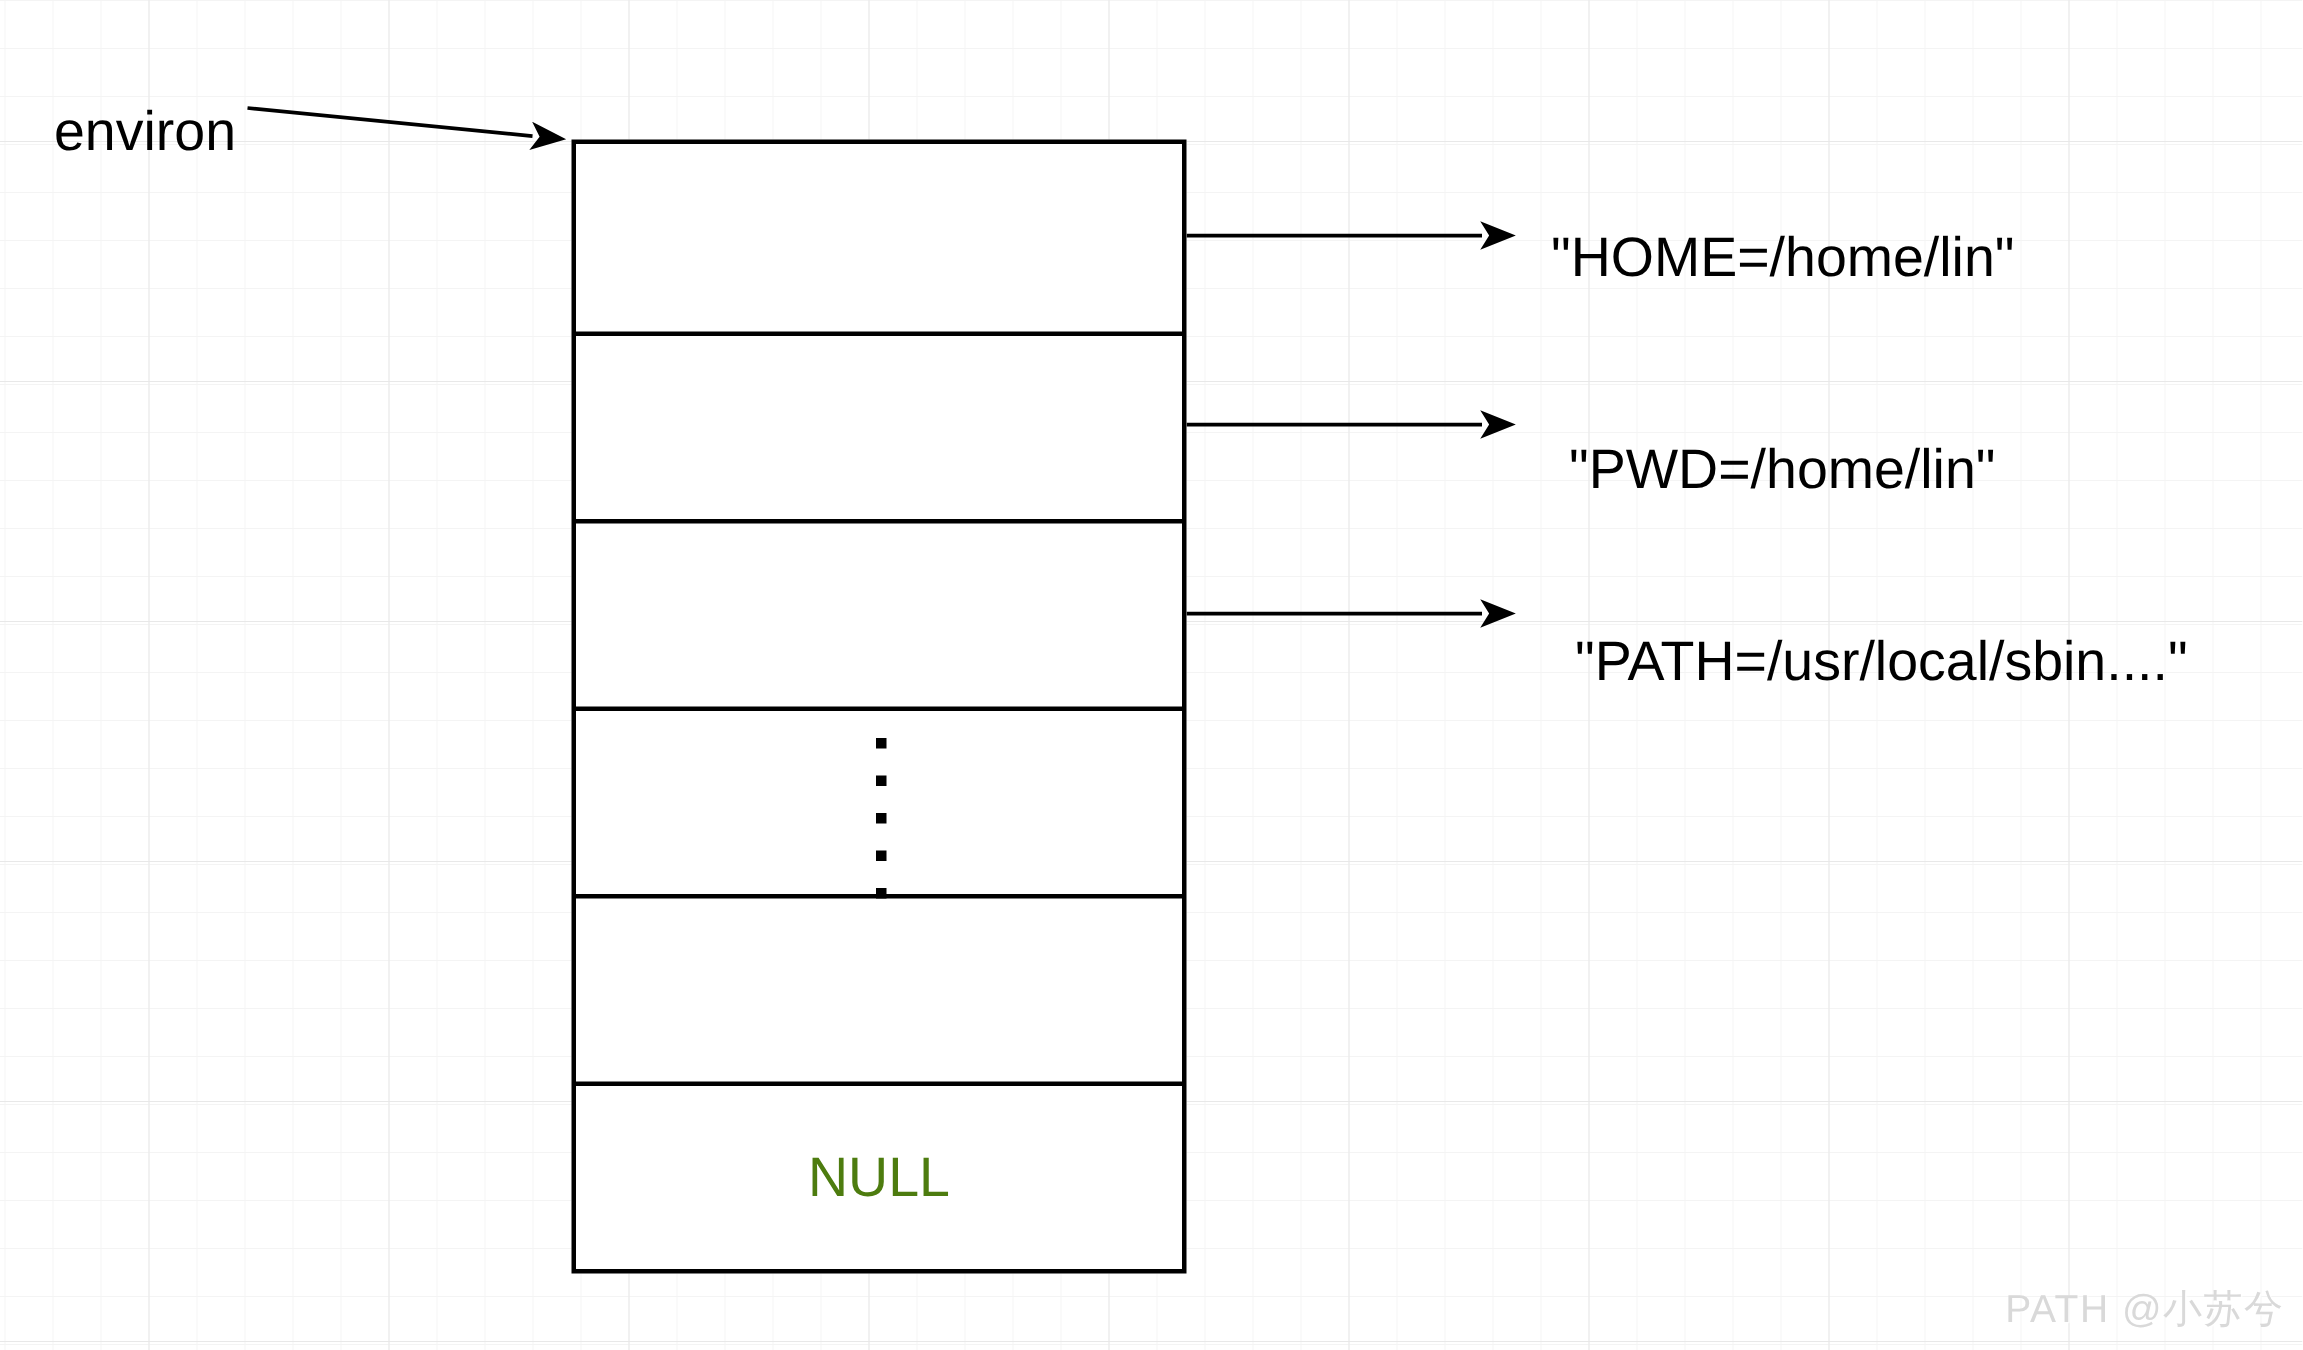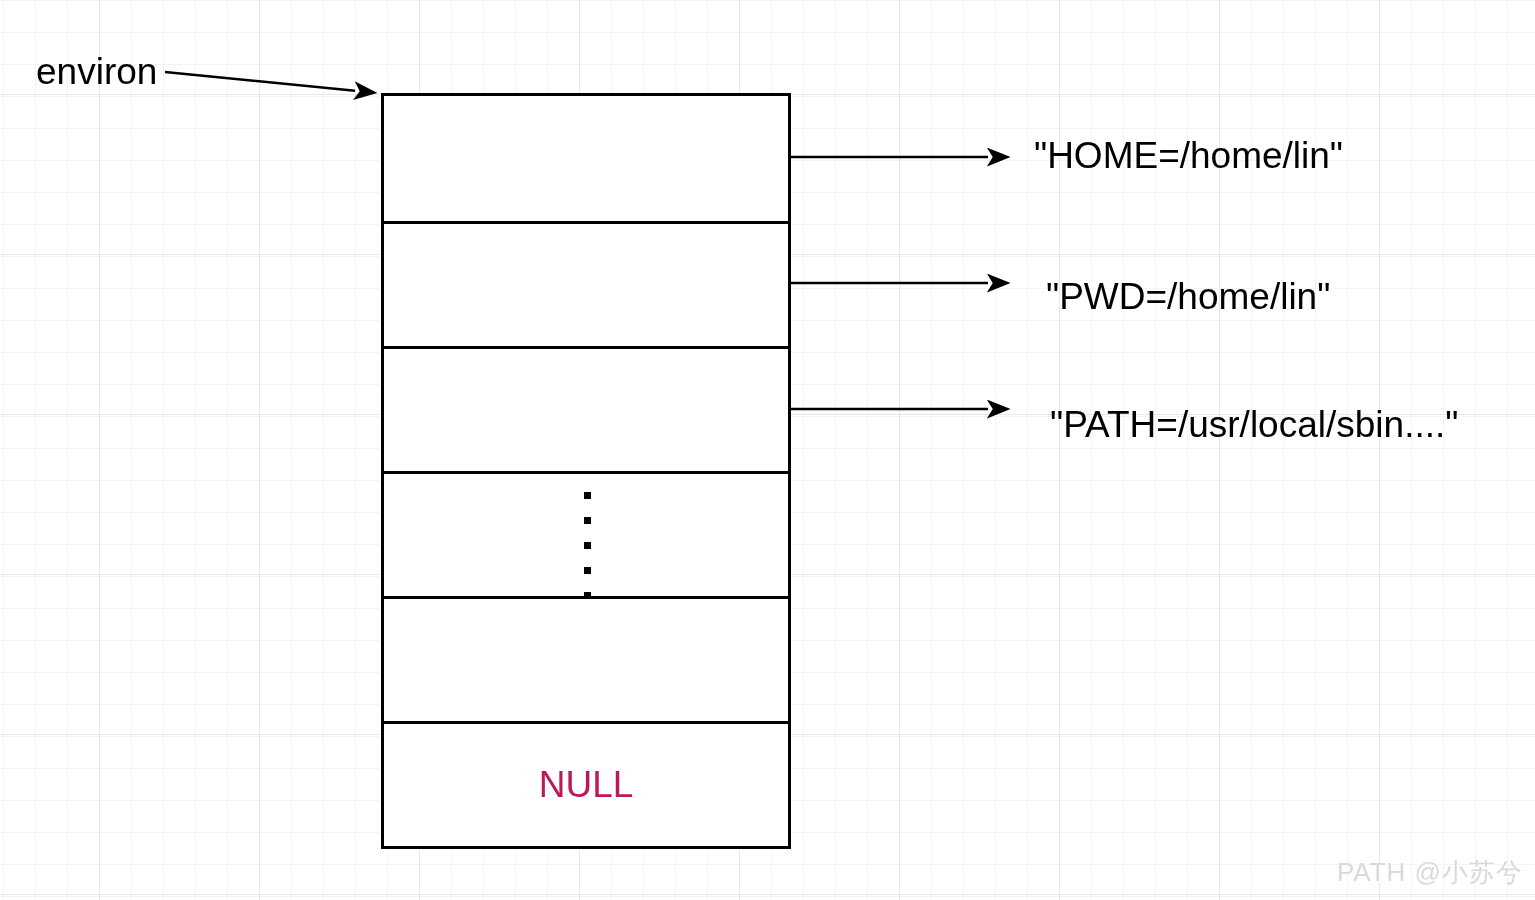--- a/index.html
+++ b/index.html
@@ -32,20 +32,21 @@
   }
   .diagram-text {
     position: absolute;
     height: 44px;
     display: flex;
     align-items: center;
     font-size: 37px;
     color: #000000;
     white-space: nowrap;
     line-height: 44px;
+    margin-top: 16px;
   }
   .env-label   { left: 36px;  top: 50px;  }
   .str-home    { left: 1034px; top: 134px; }
   .str-pwd     { left: 1046px; top: 275px; }
   .str-path    { left: 1050px; top: 403px; }
   .stack {
     position: absolute;
     left: 381px;
     top: 93px;
     width: 410px;
@@ -55,21 +56,21 @@
     display: grid;
     grid-template-rows: repeat(6, 1fr);
     background: #ffffff;
   }
   .cell {
     box-sizing: border-box;
     display: flex;
     align-items: center;
     justify-content: center;
     font-size: 37px;
-    color: #be185d;
+    color: #4d7c0f;
   }
   .cell + .cell { border-top: 3px solid #000000; }
   .dots {
     position: absolute;
     left: 584px;
     top: 492px;
     display: flex;
     flex-direction: column;
     gap: 18px;
   }

